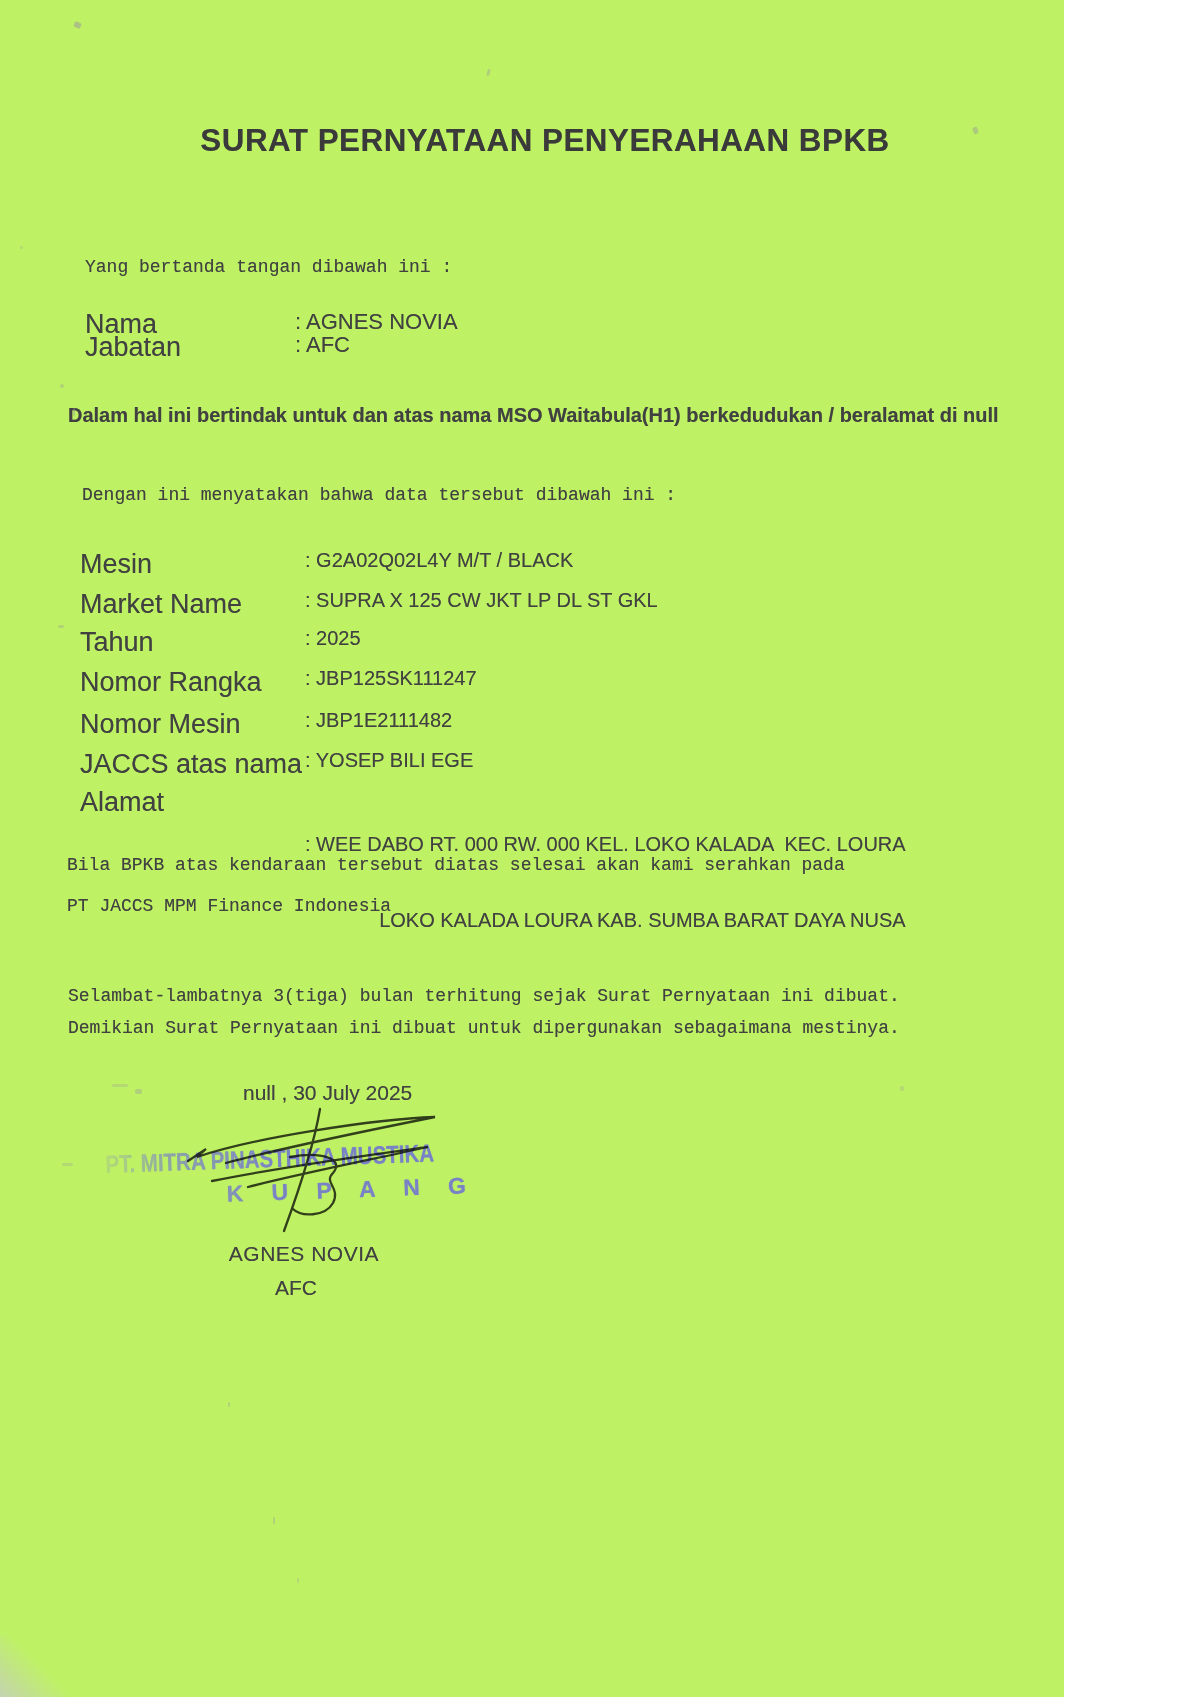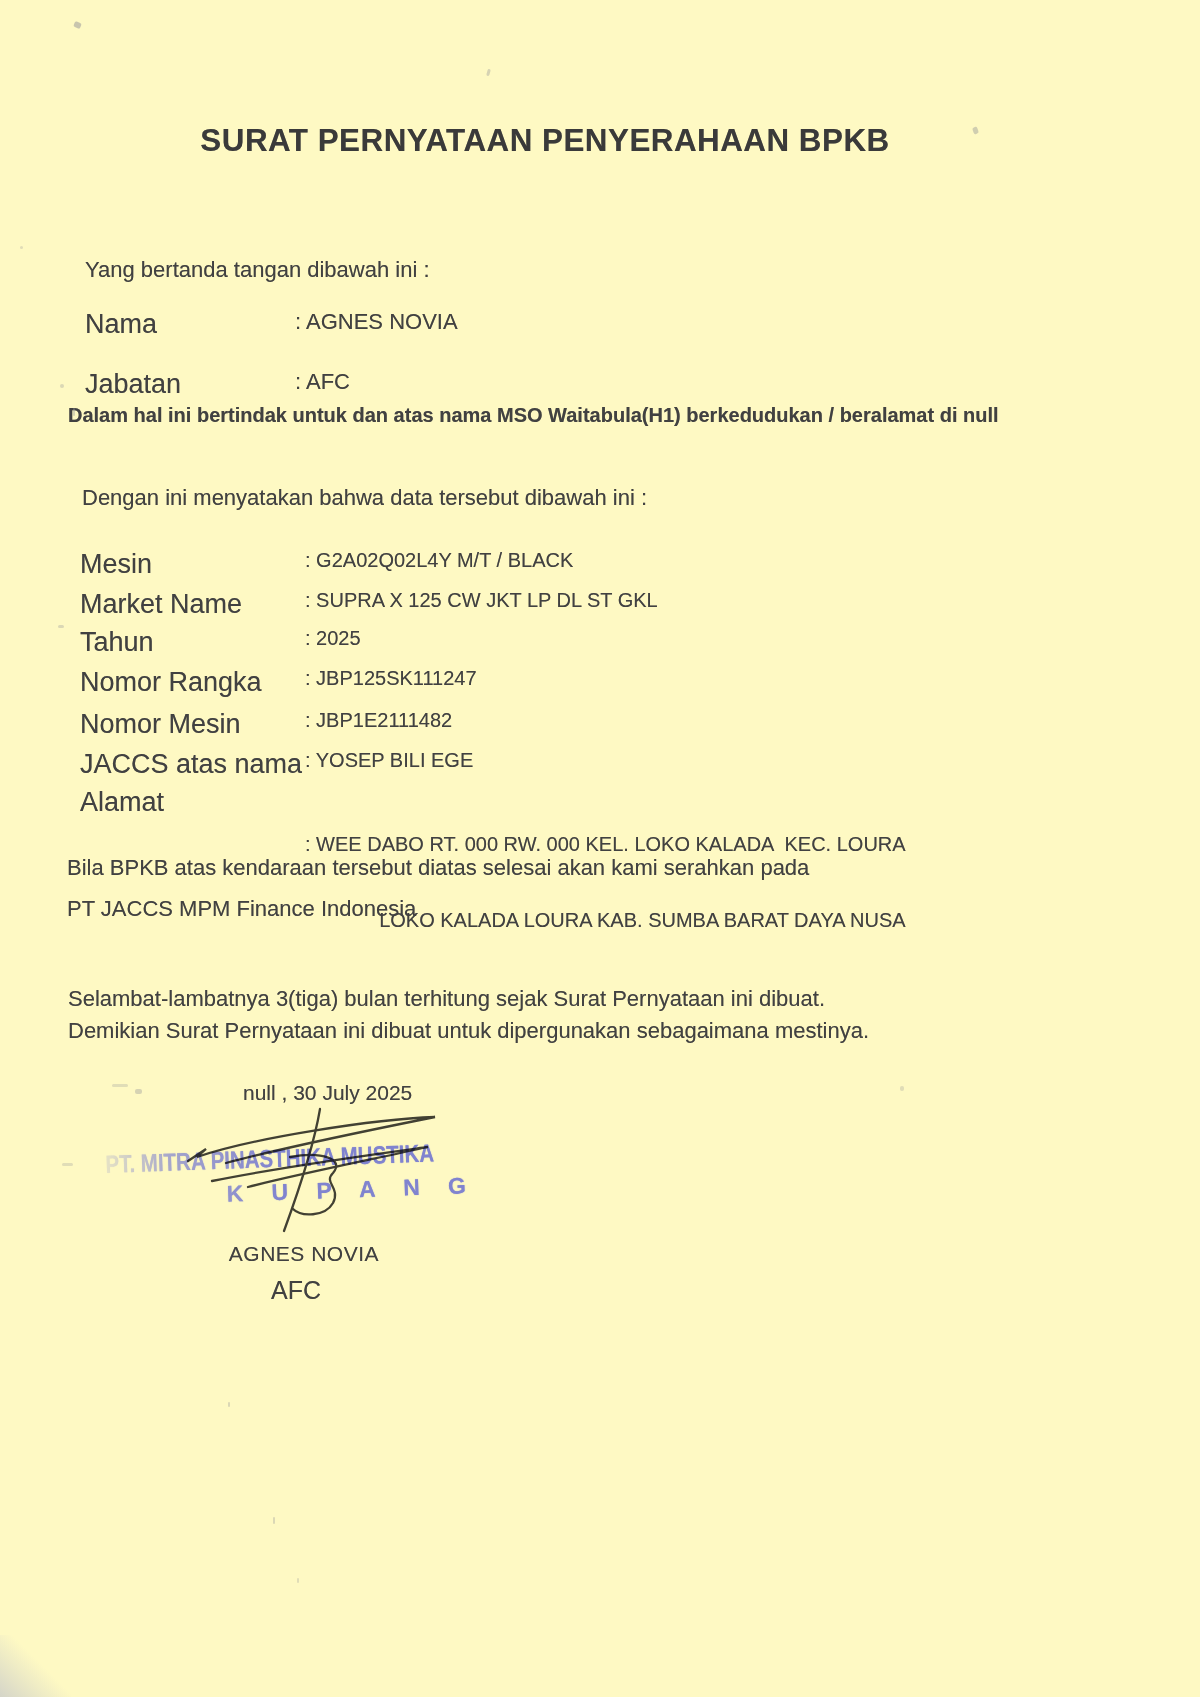--- a/index.html
+++ b/index.html
@@ -1,58 +1,58 @@
 <!DOCTYPE html>
 <html><head>
 <meta charset="utf-8">
 <style>
   html,body{margin:0;padding:0;background:#fff;}
-  .page{position:relative;width:1200px;height:1697px;background:#fef9c3;overflow:hidden;
+  .page{position:relative;width:1064px;height:1697px;background:#bef264;overflow:hidden;
         font-family:"Liberation Sans", sans-serif;color:#414141;}
   .txt{position:absolute;white-space:pre;text-shadow:0 0 .5px rgba(65,65,65,.45);}
   .title{left:90px;width:910px;text-align:center;font-size:32px;font-weight:bold;color:#3a3a3a;
          letter-spacing:.5px;transform:scaleX(.98);}
   .para{font-size:20px;font-weight:bold;}
-  .body21{font-size:22px;}
+  .body21{font-size:18px;font-family:Liberation Mono, monospace;}
   .row{position:absolute;left:85px;width:1060px;height:28px;}
   .vrow{left:80px;}
   .f-label{position:absolute;left:0;top:0;font-size:27px;white-space:pre;text-shadow:0 0 .5px rgba(65,65,65,.45);}
   .f-value{position:absolute;left:210px;top:0;font-size:22px;white-space:pre;text-shadow:0 0 .5px rgba(65,65,65,.45);}
   .vrow .f-value{left:225px;font-size:20px;text-align:right;}
   .addr-line2{padding-left:12px;margin-top:7px;font-size:20px;white-space:pre;}
   .datebox{left:243px;font-size:21px;text-align:right;}
   .stamp{position:absolute;left:105px;top:1150px;width:420px;color:#7276d0;
          transform:rotate(-2deg);transform-origin:left top;opacity:.92;
          text-shadow:0 0 1px rgba(114,118,208,.75);
          -webkit-mask-image:linear-gradient(90deg,rgba(0,0,0,.18) 0%,rgba(0,0,0,.7) 16%,rgba(0,0,0,.98) 42%);
          mask-image:linear-gradient(90deg,rgba(0,0,0,.18) 0%,rgba(0,0,0,.7) 16%,rgba(0,0,0,.98) 42%);}
   .stamp-l1{font-size:25px;font-weight:bold;letter-spacing:0;transform:scaleX(.82);transform-origin:left;white-space:pre;}
   .stamp-l2{font-size:23px;font-weight:bold;letter-spacing:11px;margin-top:6px;margin-left:120px;white-space:pre;}
   .signatory{position:absolute;left:213px;top:1242px;width:166px;text-align:center;}
   .signatory .name{font-size:21px;letter-spacing:.5px;text-align:right;}
-  .signatory .role{font-size:25px;margin-top:10px;}
+  .signatory .role{font-size:21px;margin-top:10px;}
   .sig-svg{position:absolute;left:170px;top:1105px;mix-blend-mode:multiply;}
   .speck{position:absolute;background:#9a9a9a;border-radius:2px;}
   .corner-shade{position:absolute;left:0;bottom:0;width:72px;height:62px;opacity:.75;
         background:linear-gradient(45deg,#c7c9cb 0%,rgba(201,203,205,0) 55%);}
 </style>
 </head>
 <body>
 
 <div class="page">
 
   <div class="txt title" style="top:122px">SURAT PERNYATAAN PENYERAHAAN BPKB</div>
 
   <div class="txt body21" style="left:85px;top:257px">Yang bertanda tangan dibawah ini :</div>
 
   <div class="row" style="top:309px">
     <span class="f-label">Nama</span>
     <span class="f-value">: AGNES NOVIA</span>
   </div>
-  <div class="row" style="top:369px">
+  <div class="row" style="top:332px">
     <span class="f-label">Jabatan</span>
     <span class="f-value">: AFC</span>
   </div>
 
   <div class="txt para" style="left:68px;top:404px">Dalam hal ini bertindak untuk dan atas nama MSO Waitabula(H1) berkedudukan / beralamat di null</div>
 
   <div class="txt body21" style="left:82px;top:485px">Dengan ini menyatakan bahwa data tersebut dibawah ini :</div>
 
   <div class="row vrow" style="top:549px">
     <span class="f-label">Mesin</span>

